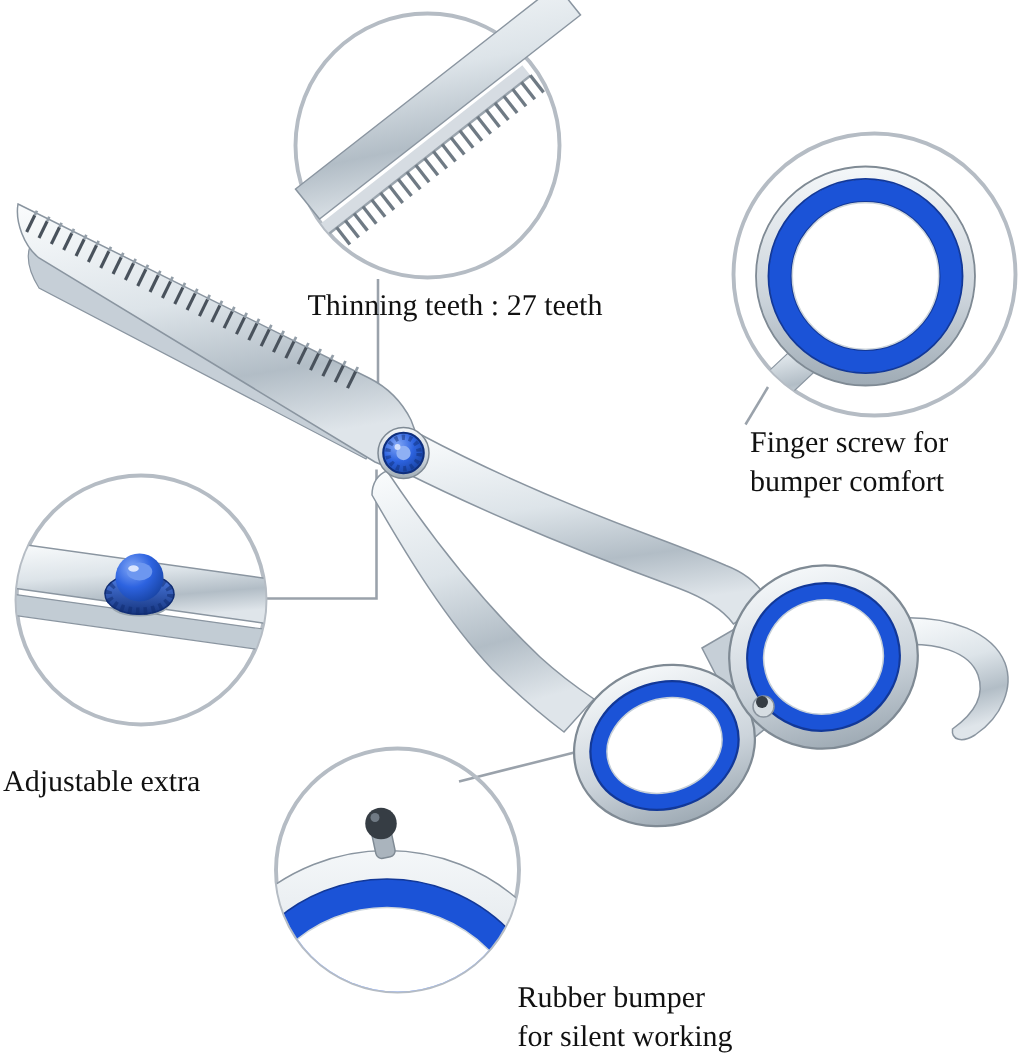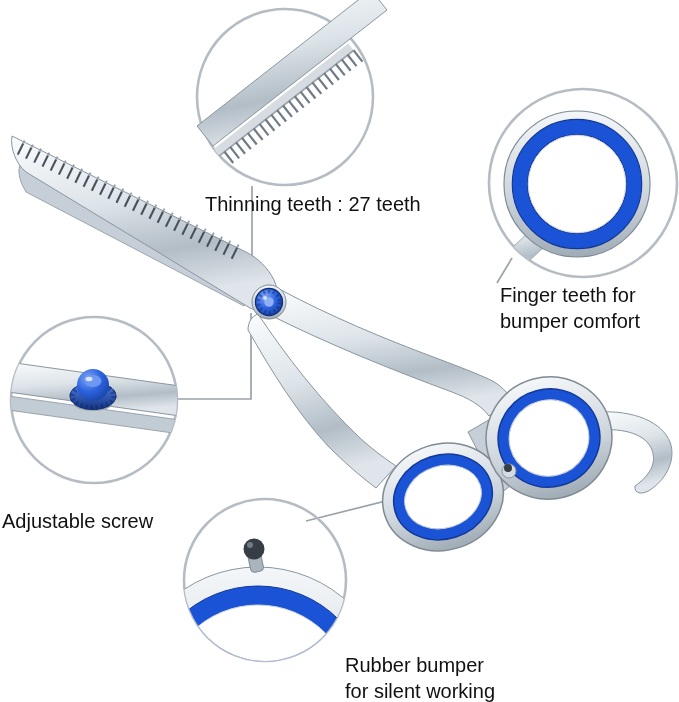--- a/index.html
+++ b/index.html
@@ -1,20 +1,20 @@
 <!DOCTYPE html>
 <html style="--blue: #1b53d7; --blue-dark: #123a9c; --steel-light: #f6f8fa; --steel-mid: #ccd4db; --steel-dark: #9aa6b0; --outline: #8a95a0; --callout-ring: #b5bcc4; --connector: #9aa2ab; --text: #111111; --bumper-dark: #363d44; --background: #ffffff;"><head>
 <meta charset="utf-8">
 <style>
   html,body{margin:0;padding:0;background:#fff;}
   .stage{
     position:relative;
     width:679px;height:702px;
     background:var(--background,#fff);
-    font-family:Liberation Sans, sans-serif;
+    font-family:Liberation Serif, serif;
     overflow:hidden;
   }
   .stage svg{position:absolute;left:0;top:0;}
   .label{
     position:absolute;
     font-size:20px;
     line-height:26px;
     color:var(--text,#111);
     white-space:nowrap;
   }
@@ -234,26 +234,26 @@
       <circle cx="265" cy="298" r="2" fill="#dce7fe" opacity="0.9"></circle>
     </g>
   </g>
 </svg>
 
 <div class="label" style="left:205px;top:191px">
   <span class="ln">Thinning teeth : 27 teeth</span>
 </div>
 
 <div class="label" style="left:500px;top:282px">
-  <span class="ln">Finger teeth for</span>
+  <span class="ln">Finger screw for</span>
   <span class="ln">bumper comfort</span>
 </div>
 
 <div class="label" style="left:2px;top:508px">
-  <span class="ln">Adjustable screw</span>
+  <span class="ln">Adjustable extra</span>
 </div>
 
 <div class="label" style="left:345px;top:652px">
   <span class="ln">Rubber bumper</span>
   <span class="ln">for silent working</span>
 </div>
 
 </div>
 
 </body></html>

